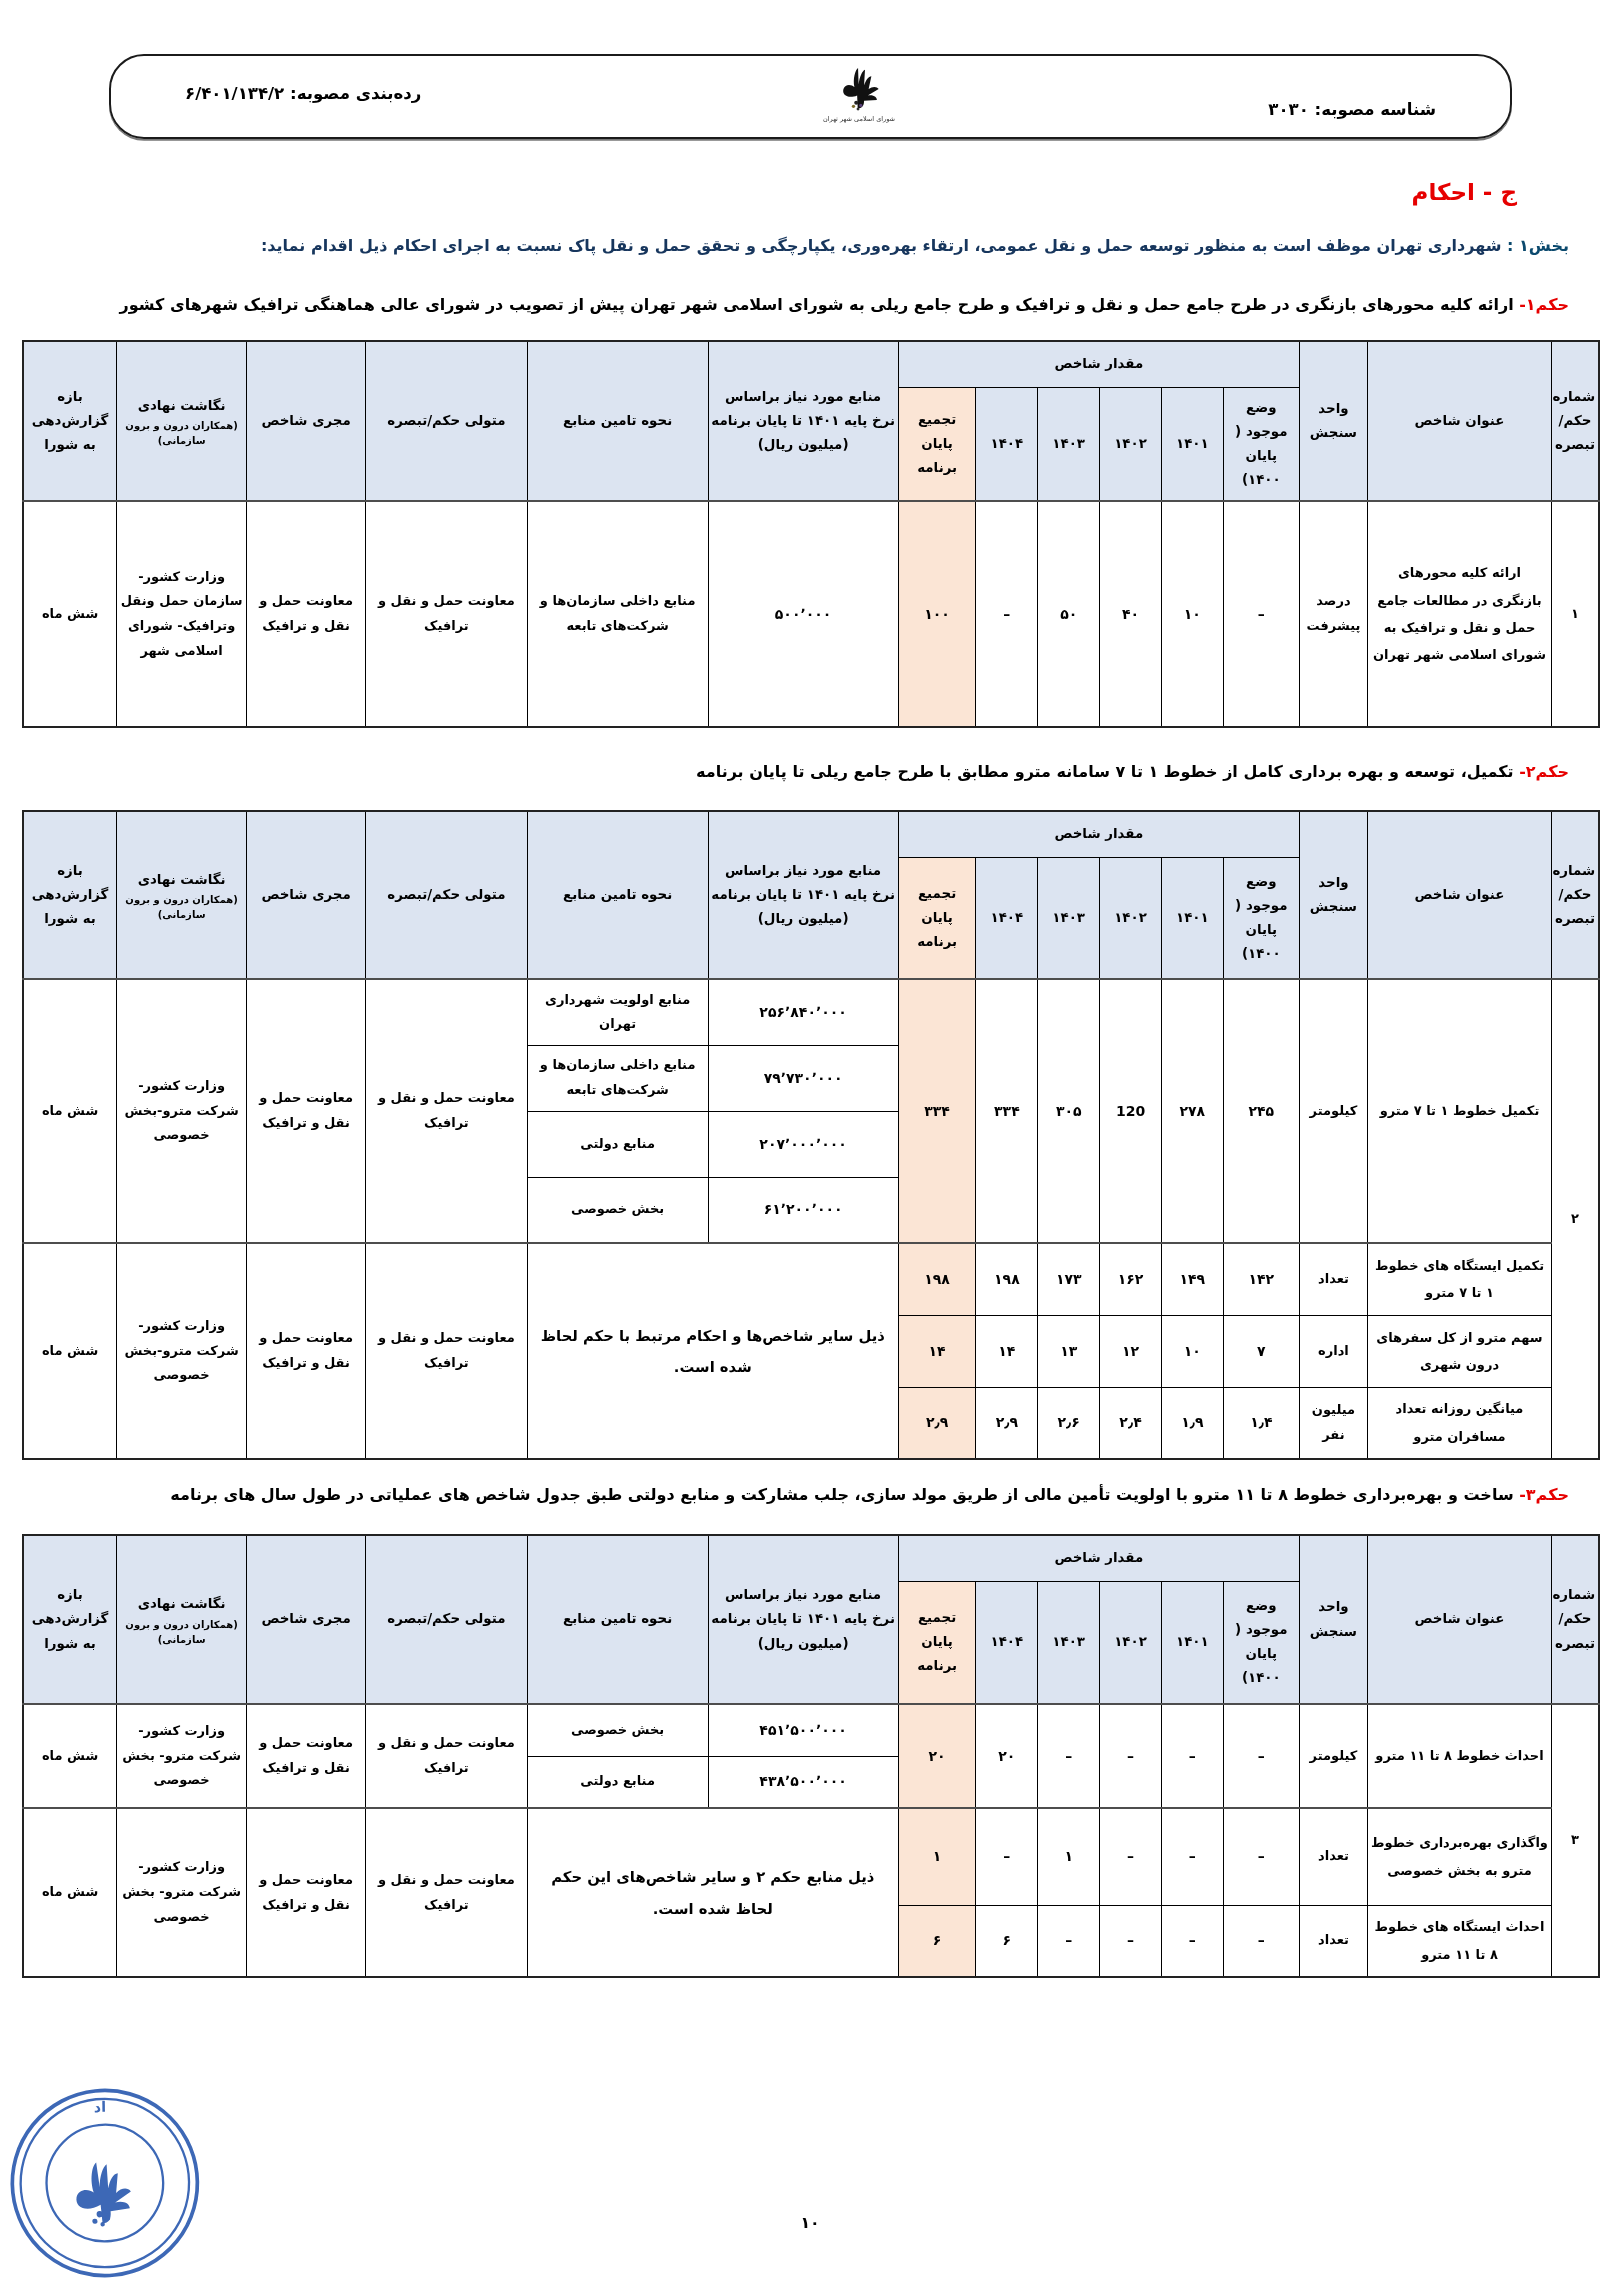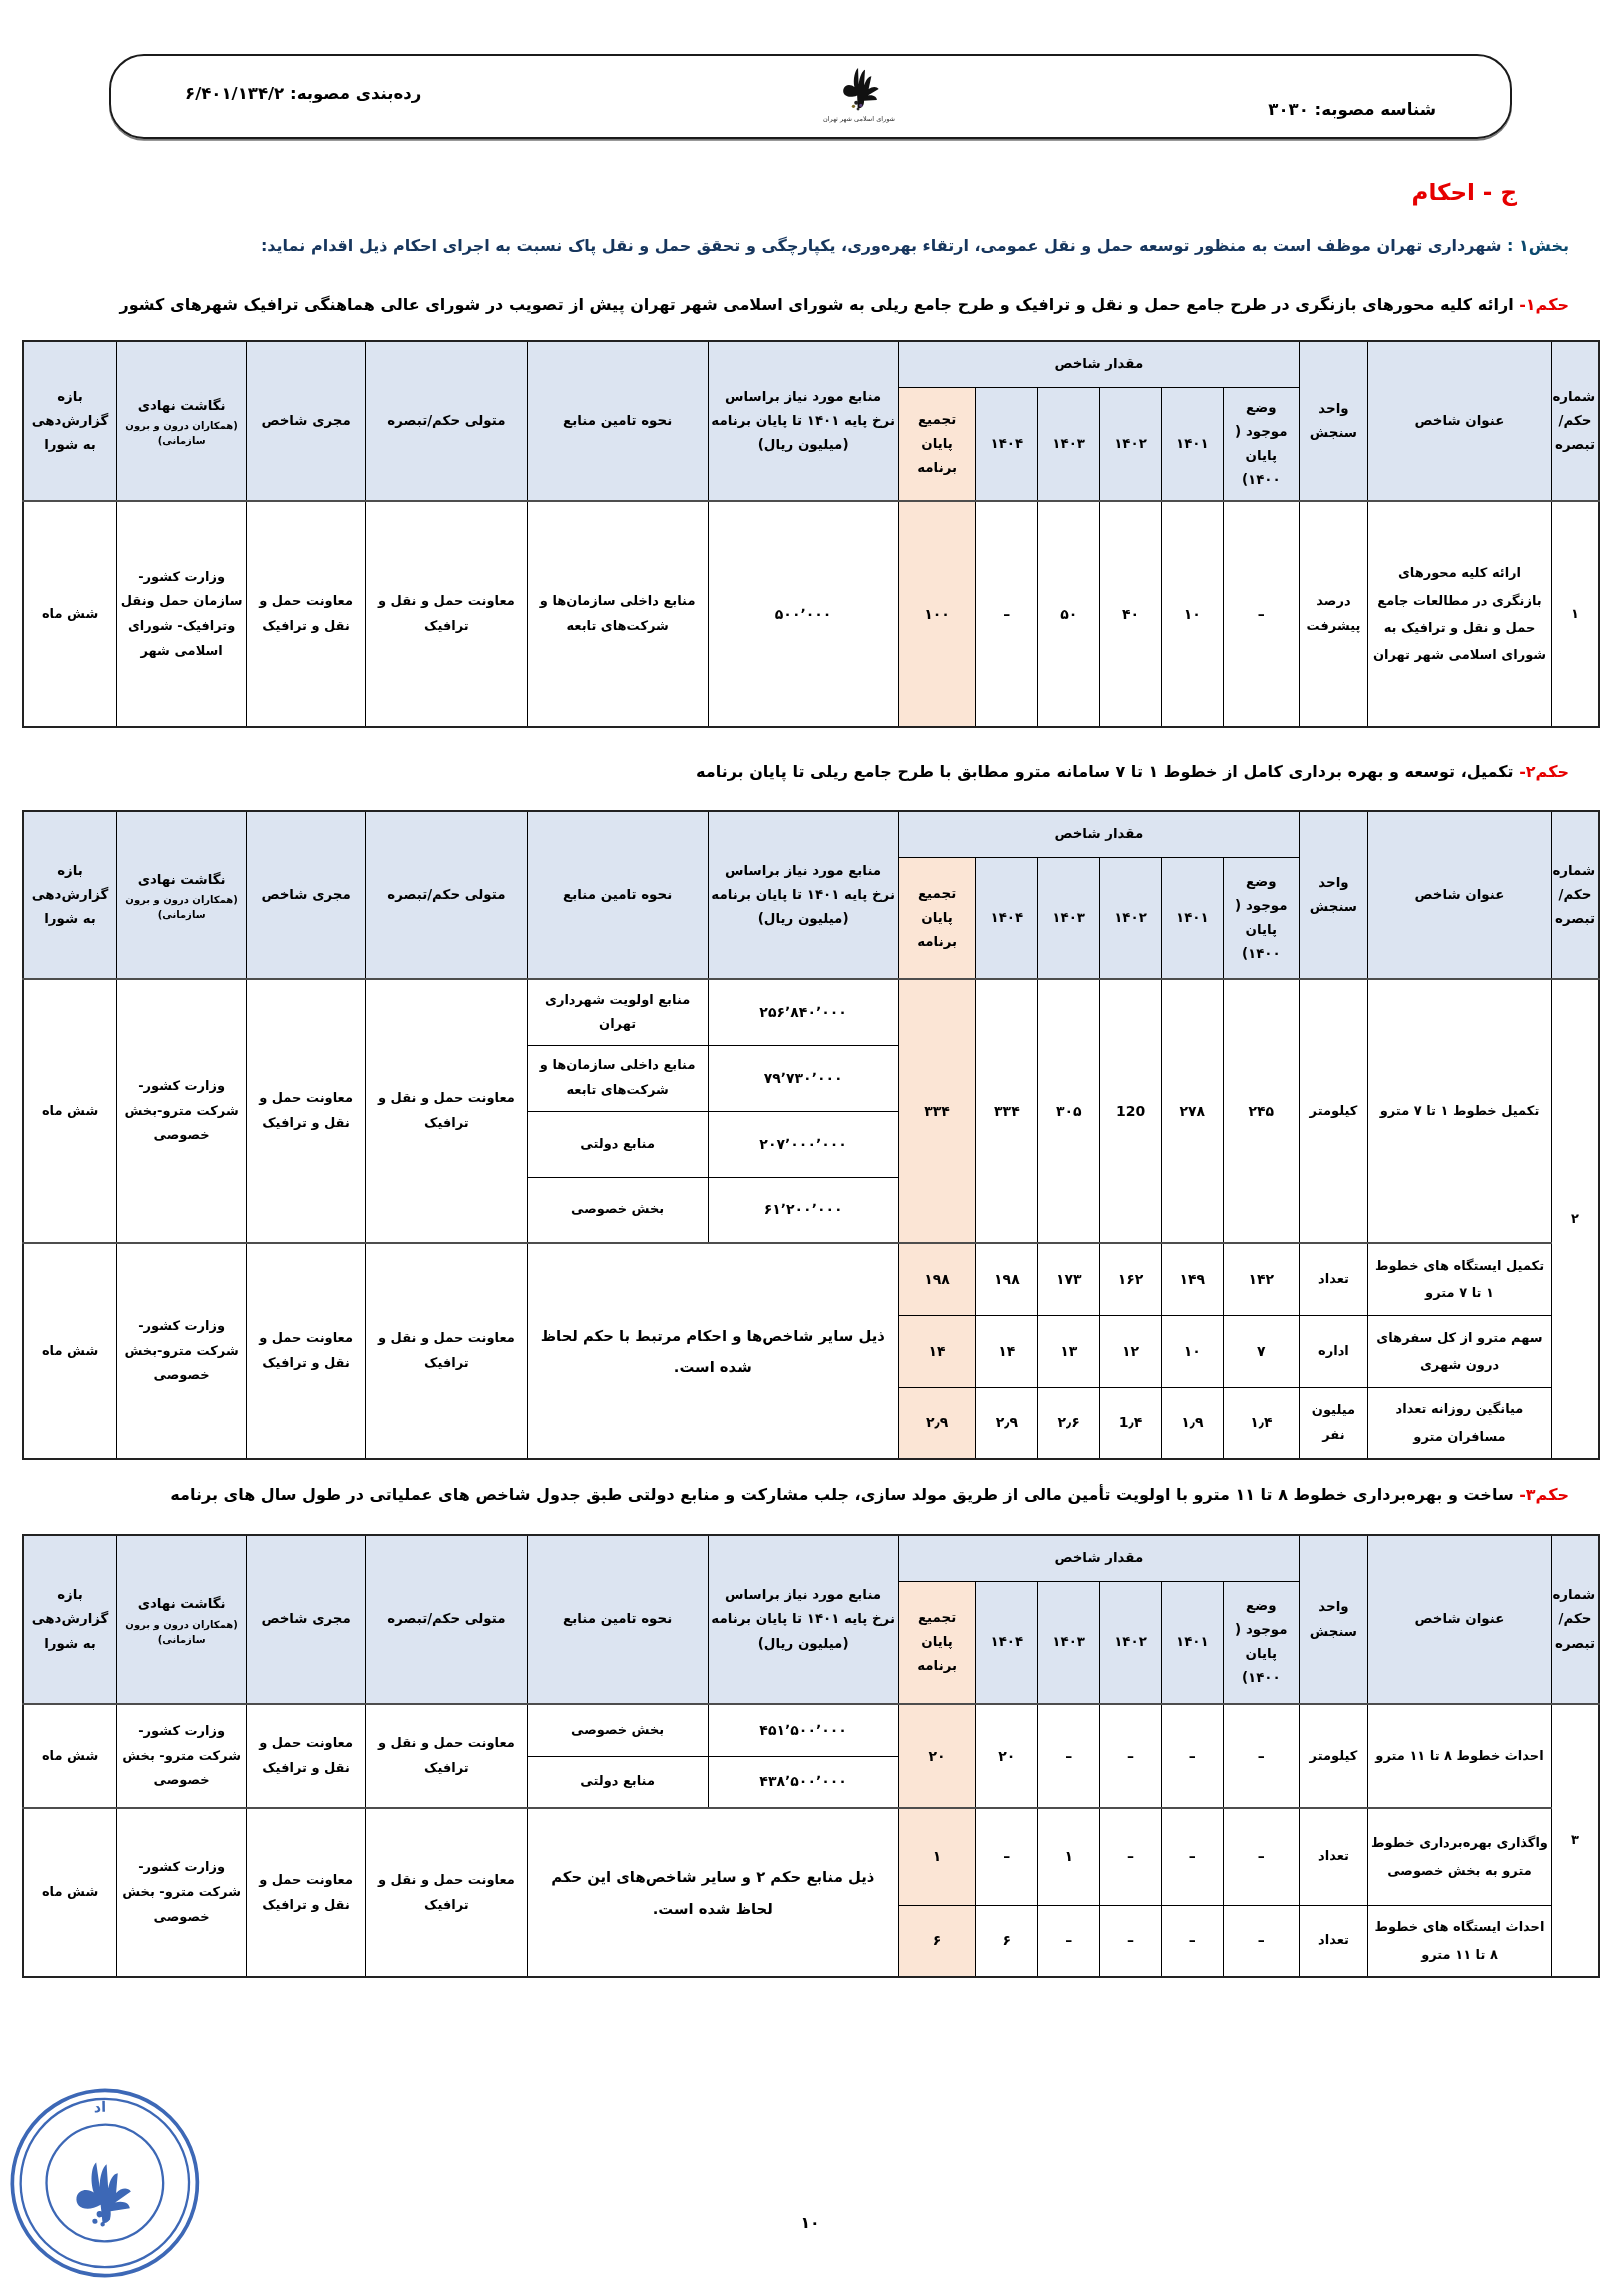--- a/index.html
+++ b/index.html
@@ -242,21 +242,21 @@
         <td class="nm">۱۲</td>
         <td class="nm">۱۳</td>
         <td class="nm">۱۴</td>
         <td class="nm pc">۱۴</td>
       </tr>
       <tr style="height:72px">
         <td class="ind">میانگین روزانه تعداد مسافران مترو</td>
         <td>میلیون نفر</td>
         <td class="nm">۱٫۴</td>
         <td class="nm">۱٫۹</td>
-        <td class="nm">1٫۴</td>
+        <td class="nm">۲٫۴</td>
         <td class="nm">۲٫۶</td>
         <td class="nm">۲٫۹</td>
         <td class="nm pc">۲٫۹</td>
       </tr>
     </tbody>
   </table>
 
   <div class="para p-hokm p-h3">
     <span class="lab">حکم۳-</span>
     <span>ساخت و بهره‌برداری خطوط ۸ تا ۱۱ مترو با اولویت تأمین مالی از طریق مولد سازی، جلب مشارکت و منابع دولتی طبق جدول شاخص های عملیاتی در طول سال های برنامه</span>

